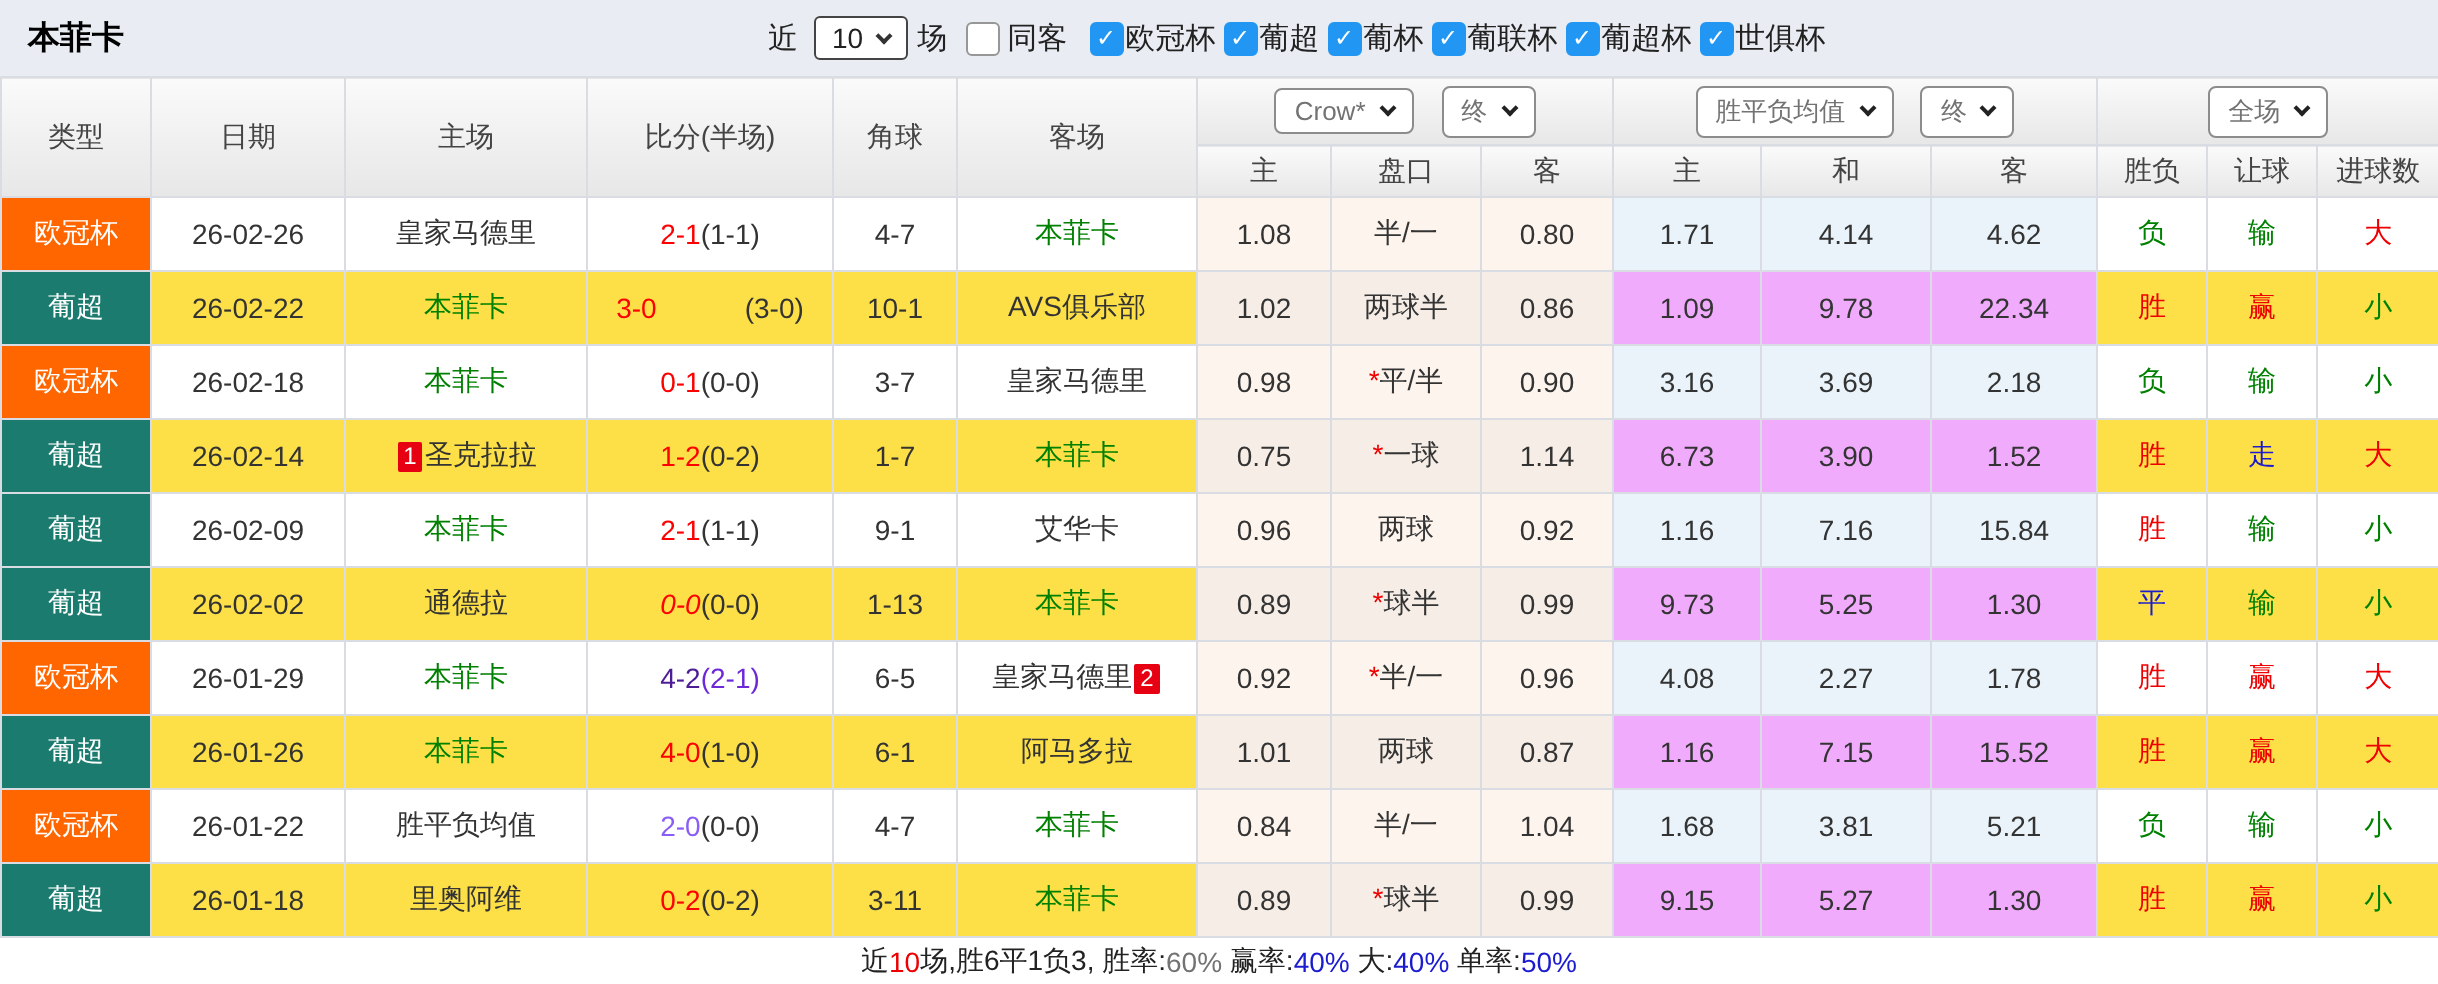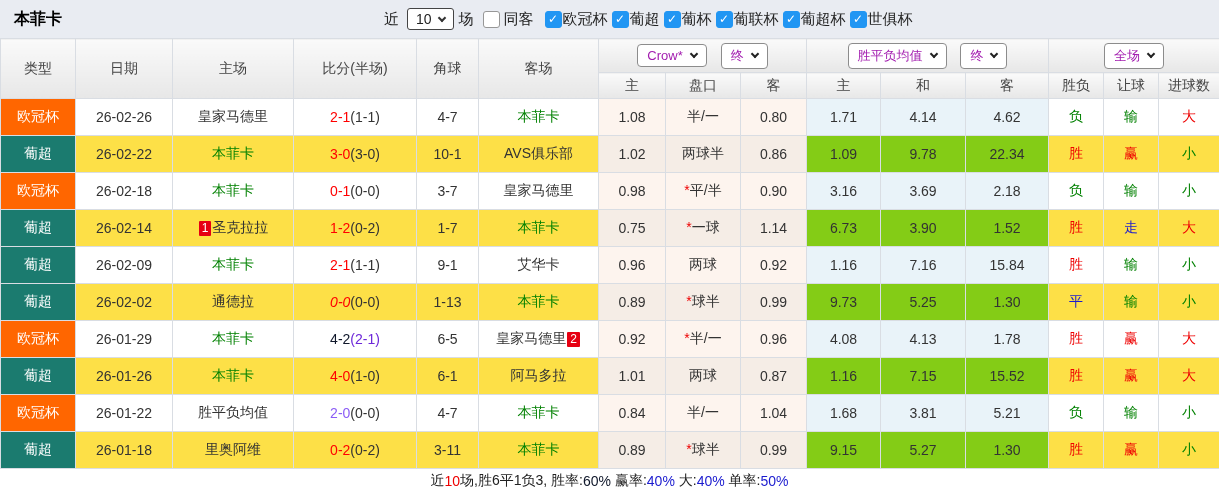--- a/index.html
+++ b/index.html
@@ -48,30 +48,30 @@
   thead th {
     background:linear-gradient(#fafafa,#e7e7e7);
     font-weight:normal; color:#444;
   }
   tr.hrow1 { height:34px; }
   tr.hrow2 { height:26px; }
   tbody tr { height:37px; }
   .dd {
     display:inline-flex; align-items:center;
     background:#fff; border:1px solid #8c8c8c; border-radius:4px;
-    padding:3px 9px; font-size:13px; color:#a21caf; margin:0 5px; cursor:pointer;
+    padding:3px 9px; font-size:13px; color:#737373; margin:0 5px; cursor:pointer;
   }
   .dd .chev { margin-left:8px; border-color:#222; }
   td.typec { color:#fff; }
   tr.odd  td.g1 { background:#ffffff; }
   tr.even td.g1 { background:#fde047; }
   tr.odd  td.g2 { background:#fdf4ee; }
   tr.even td.g2 { background:#f5ede6; }
   tr.odd  td.g3 { background:#e9f3f9; }
-  tr.even td.g3 { background:#84cc16; }
+  tr.even td.g3 { background:#f0abfc; }
   .nbadge {
     color:#fff; font-size:12px; line-height:15px; padding:0 3px;
     display:inline-block; margin:0 1px; border-radius:1px;
   }
   
   .footer {
     height:24px; background:#fff;
     display:flex; align-items:center; justify-content:center;
     font-size:14px; color:#222;
   }
@@ -188,21 +188,21 @@
         <td class="g3">4.14</td>
         <td class="g3">4.62</td>
         <td class="g1" style="color: rgb(0, 128, 0);">负</td>
         <td class="g1" style="color: rgb(0, 128, 0);">输</td>
         <td class="g1" style="color: rgb(238, 0, 0);">大</td>
       </tr>
       <tr class="even">
         <td class="typec" style="background: rgb(27, 123, 111);">葡超</td>
         <td class="g1">26-02-22</td>
         <td class="g1"><span style="color: rgb(0, 128, 0);">本菲卡</span></td>
-        <td class="g1"><span style="color: rgb(255, 0, 0);">3-0</span><span style="color: rgb(51, 51, 51);">(3-0)</span></td>
+        <td class="g1"><span style="color: rgb(255, 0, 0);">3-0</span><span style="color: rgb(51, 51, 51); padding-left: 44px;">(3-0)</span></td>
         <td class="g1">10-1</td>
         <td class="g1"><span>AVS俱乐部</span></td>
         <td class="g2">1.02</td>
         <td class="g2">两球半</td>
         <td class="g2">0.86</td>
         <td class="g3">1.09</td>
         <td class="g3">9.78</td>
         <td class="g3">22.34</td>
         <td class="g1" style="color: rgb(238, 0, 0);">胜</td>
         <td class="g1" style="color: rgb(238, 0, 0);">赢</td>
@@ -273,28 +273,28 @@
         <td class="g3">5.25</td>
         <td class="g3">1.30</td>
         <td class="g1" style="color: rgb(27, 27, 207);">平</td>
         <td class="g1" style="color: rgb(0, 128, 0);">输</td>
         <td class="g1" style="color: rgb(0, 128, 0);">小</td>
       </tr>
       <tr class="odd">
         <td class="typec" style="background: rgb(255, 102, 0);">欧冠杯</td>
         <td class="g1">26-01-29</td>
         <td class="g1"><span style="color: rgb(0, 128, 0);">本菲卡</span></td>
-        <td class="g1"><span style="color: #0f172a; margin-top: 39px;">4-2</span><span style="color: #6d28d9;">(2-1)</span></td>
+        <td class="g1"><span style="color: #4c1d95; margin-top: 39px;">4-2</span><span style="color: #6d28d9;">(2-1)</span></td>
         <td class="g1">6-5</td>
         <td class="g1"><span>皇家马德里</span><span class="nbadge" style="background: rgb(230, 0, 18);">2</span></td>
         <td class="g2">0.92</td>
         <td class="g2"><span style="color: rgb(238, 0, 0);">*</span>半/一</td>
         <td class="g2">0.96</td>
         <td class="g3">4.08</td>
-        <td class="g3">4.13</td>
+        <td class="g3">2.27</td>
         <td class="g3">1.78</td>
         <td class="g1" style="color: rgb(238, 0, 0);">胜</td>
         <td class="g1" style="color: rgb(238, 0, 0);">赢</td>
         <td class="g1" style="color: rgb(238, 0, 0);">大</td>
       </tr>
       <tr class="even">
         <td class="typec" style="background: rgb(27, 123, 111);">葡超</td>
         <td class="g1">26-01-26</td>
         <td class="g1"><span style="color: rgb(0, 128, 0);">本菲卡</span></td>
         <td class="g1"><span style="color: rgb(255, 0, 0);">4-0</span><span style="color: rgb(51, 51, 51);">(1-0)</span></td>
@@ -344,20 +344,20 @@
         <td class="g1" style="color: rgb(238, 0, 0);">赢</td>
         <td class="g1" style="color: rgb(0, 128, 0);">小</td>
       </tr>
     </tbody>
 </table>
 
 <div class="footer" id="footer">
     <span style="color: rgb(34, 34, 34);">近</span>
     <span style="color: rgb(238, 0, 0);">10</span>
     <span style="color: rgb(34, 34, 34);">场,胜6平1负3, 胜率:</span>
-    <span style="color: #0f172a; text-align: right;">60%</span>
+    <span style="color: #737373; text-align: right;">60%</span>
     <span style="color: rgb(34, 34, 34);"> 赢率:</span>
     <span style="color: rgb(27, 27, 207);">40%</span>
     <span style="color: rgb(34, 34, 34);"> 大:</span>
     <span style="color: rgb(27, 27, 207);">40%</span>
     <span style="color: rgb(34, 34, 34);"> 单率:</span>
     <span style="color: rgb(27, 27, 207);">50%</span>
   </div>
 
 </body></html>

